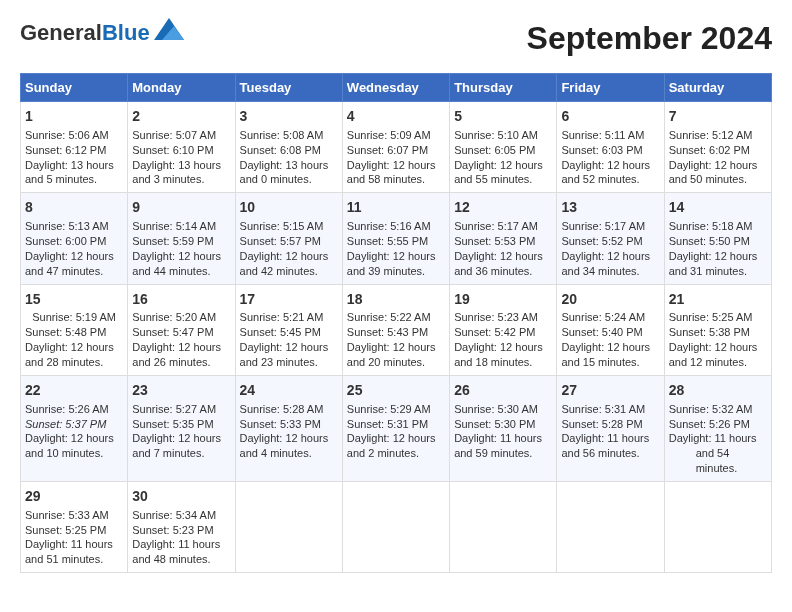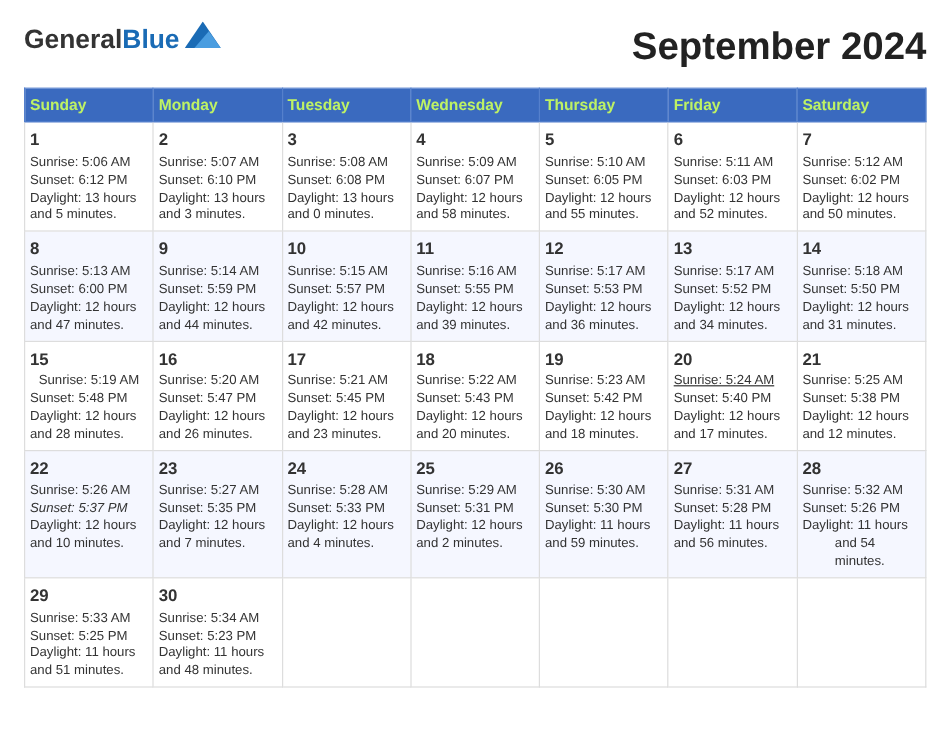--- a/index.html
+++ b/index.html
@@ -29,21 +29,21 @@
       font-weight: normal;
       color: #444;
     }
     table {
       width: 100%;
       border-collapse: collapse;
       font-size: 11px;
     }
     thead tr th {
       background: #3a6abf;
-      color: #bef264;
+      color: #ffffff;
       padding: 6px 4px;
       font-size: 13px;
       font-weight: bold;
       text-align: left;
       border: 1px solid #5580cc;
     }
     tbody tr {
       border-bottom: 1px solid #ddd;
     }
     tbody td {
@@ -241,24 +241,24 @@
         </td>
         <td>
           <span class="day-num">19</span>
           <span style="display: block;">Sunrise: 5:23 AM</span>
           <span style="display: block;">Sunset: 5:42 PM</span>
           <span style="display: block;">Daylight: 12 hours</span>
           <span style="display: block;">and 18 minutes.</span>
         </td>
         <td>
           <span class="day-num">20</span>
-          <span style="display: block; text-decoration: underline;">Sunrise: 5:24 AM</span>
+          <span style="display: block;">Sunrise: 5:24 AM</span>
           <span style="display: block;">Sunset: 5:40 PM</span>
           <span style="display: block;">Daylight: 12 hours</span>
-          <span style="display: block;">and 17 minutes.</span>
+          <span style="display: block;">and 15 minutes.</span>
         </td>
         <td>
           <span class="day-num">21</span>
           <span style="display: block;">Sunrise: 5:25 AM</span>
           <span style="display: block;">Sunset: 5:38 PM</span>
           <span style="display: block;">Daylight: 12 hours</span>
           <span style="display: block;">and 12 minutes.</span>
         </td>
       </tr>
       <tr class="row-even">

